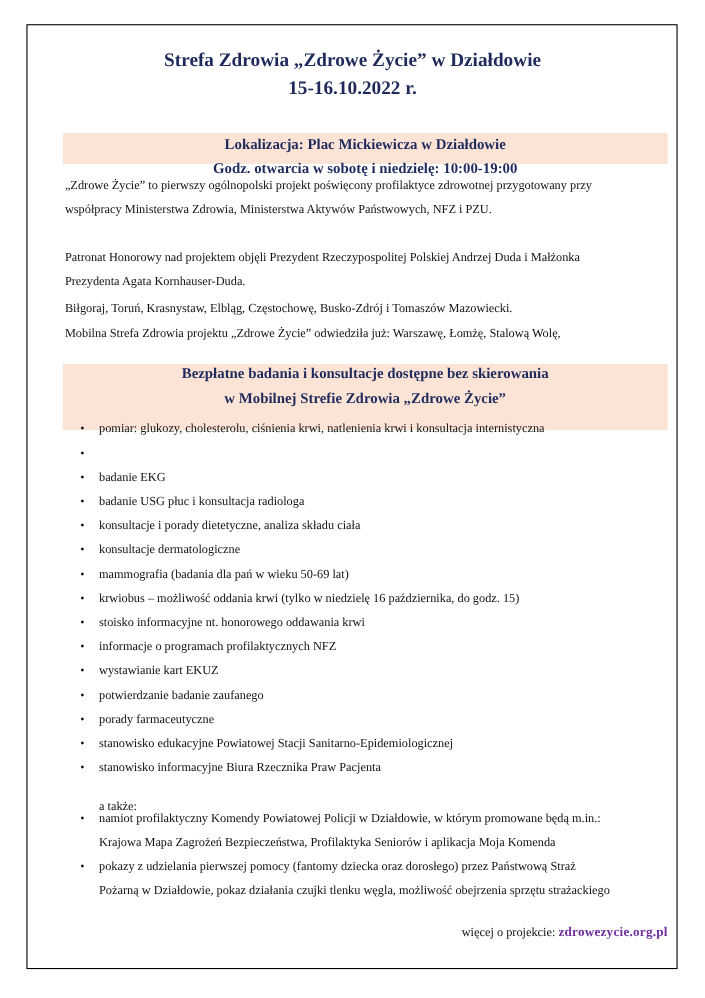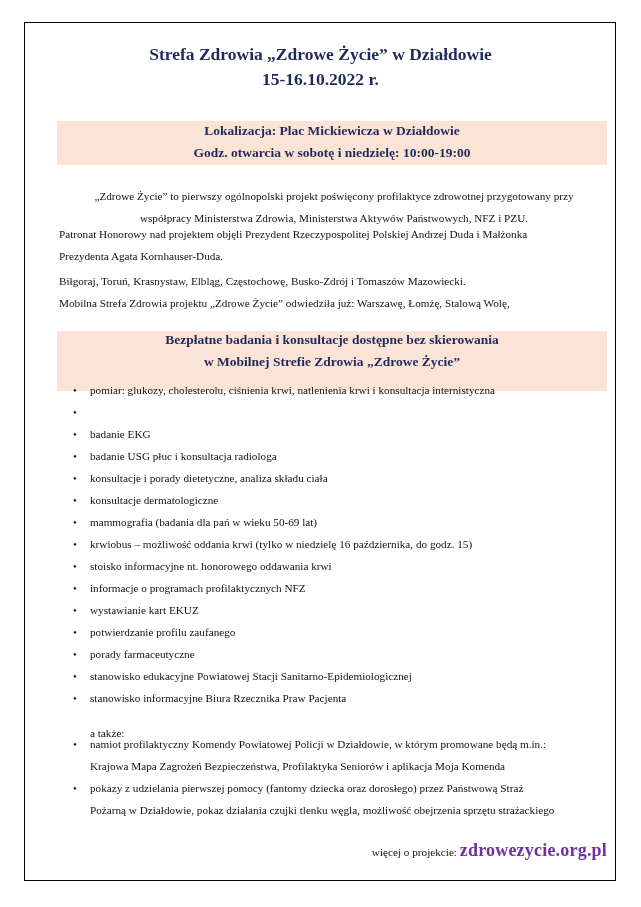--- a/index.html
+++ b/index.html
@@ -11,47 +11,47 @@
   .serif { font-family: "Liberation Serif", "DejaVu Serif", serif; }
   .title {
     position: absolute; left: 0; width: 641px; text-align: center;
     color: #1F2A5C; font-weight: bold; font-size: 17.5px;
   }
   #title1 { top: 44px; }
   #title2 { top: 69px; }
   .band {
     position: absolute; left: 57px; width: 550px; background: #FBE4D5;
   }
-  #band1 { top: 121px; height: 44px; }
+  #band1 { top: 121px; height: 28px; }
   #band2 { top: 331px; height: 60px; }
   .band-line {
     position: absolute; left: 0; width: 100%; text-align: center;
     color: #1F2A5C; font-weight: bold; font-size: 13.5px;
   }
   .para {
     position: absolute; left: 59px; width: 550px;
     color: #111111; font-size: 11.2px; line-height: 22px;
   }
-  #p1 { top: 185px; text-align: center; }
+  #p1 { top: 158px; }
   #p2 { top: 223px; }
   #p3 { top: 270px; }
   .list { position: absolute; left: 0; top: 0; margin: 0; padding: 0; list-style: none; }
   .li {
     position: absolute; left: 90px; width: 520px;
     color: #111111; font-size: 11.2px; line-height: 22px;
   }
   .bullet {
     position: absolute; left: -17px; top: 0; font-size: 11px; color: #111111;
   }
   .li.justify { text-align: justify; text-align-last: left; width: 515px; }
   .footer {
     position: absolute; right: 34px; top: 840px; text-align: right;
     font-size: 11.2px; color: #111111;
   }
-  .footer-link { color: #7030A0; font-size: 18px; font-weight: bold; letter-spacing: 0.2px; }
+  .footer-link { color: #7030A0; font-size: 12px; font-weight: bold; letter-spacing: 0.2px; }
 </style>
 </head>
 <body>
 
 <div class="page-frame"></div>
 
 <div class="title serif" id="title1">Strefa Zdrowia „Zdrowe Życie” w Działdowie</div>
 <div class="title serif" id="title2">15-16.10.2022 r.</div>
 
 <div class="band serif" id="band1">
@@ -82,21 +82,21 @@
   <li class="li" style="top:401px;"><span class="bullet">•</span></li>
   <li class="li" style="top:423px;"><span class="bullet">•</span><span>badanie EKG</span></li>
   <li class="li" style="top:445px;"><span class="bullet">•</span><span>badanie USG płuc i konsultacja radiologa</span></li>
   <li class="li" style="top:467px;"><span class="bullet">•</span><span>konsultacje i porady dietetyczne, analiza składu ciała</span></li>
   <li class="li" style="top:489px;"><span class="bullet">•</span><span>konsultacje dermatologiczne</span></li>
   <li class="li" style="top:511px;"><span class="bullet">•</span><span>mammografia (badania dla pań w wieku 50-69 lat)</span></li>
   <li class="li" style="top:533px;"><span class="bullet">•</span><span>krwiobus – możliwość oddania krwi (tylko w niedzielę 16 października, do godz. 15)</span></li>
   <li class="li" style="top:555px;"><span class="bullet">•</span><span>stoisko informacyjne nt. honorowego oddawania krwi</span></li>
   <li class="li" style="top:577px;"><span class="bullet">•</span><span>informacje o programach profilaktycznych NFZ</span></li>
   <li class="li" style="top:599px;"><span class="bullet">•</span><span>wystawianie kart EKUZ</span></li>
-  <li class="li" style="top:621px;"><span class="bullet">•</span><span>potwierdzanie profilu zaufanego</span></li>
+  <li class="li" style="top:621px;"><span class="bullet">•</span><span>potwierdzanie badanie zaufanego</span></li>
   <li class="li" style="top:643px;"><span class="bullet">•</span><span>porady farmaceutyczne</span></li>
   <li class="li" style="top:665px;"><span class="bullet">•</span><span>stanowisko edukacyjne Powiatowej Stacji Sanitarno-Epidemiologicznej</span></li>
   <li class="li" style="top:687px;"><span class="bullet">•</span><span>stanowisko informacyjne Biura Rzecznika Praw Pacjenta</span></li>
   <li class="li" style="top:722px;"><span>a także:</span></li>
   <li class="li justify" style="top:733px;">
       <span class="bullet">•</span>
       <div>namiot profilaktyczny Komendy Powiatowej Policji w Działdowie, w którym promowane będą m.in.:</div>
       <div>Krajowa Mapa Zagrożeń Bezpieczeństwa, Profilaktyka Seniorów i aplikacja Moja Komenda</div>
     </li>
   <li class="li justify" style="top:777px;">

